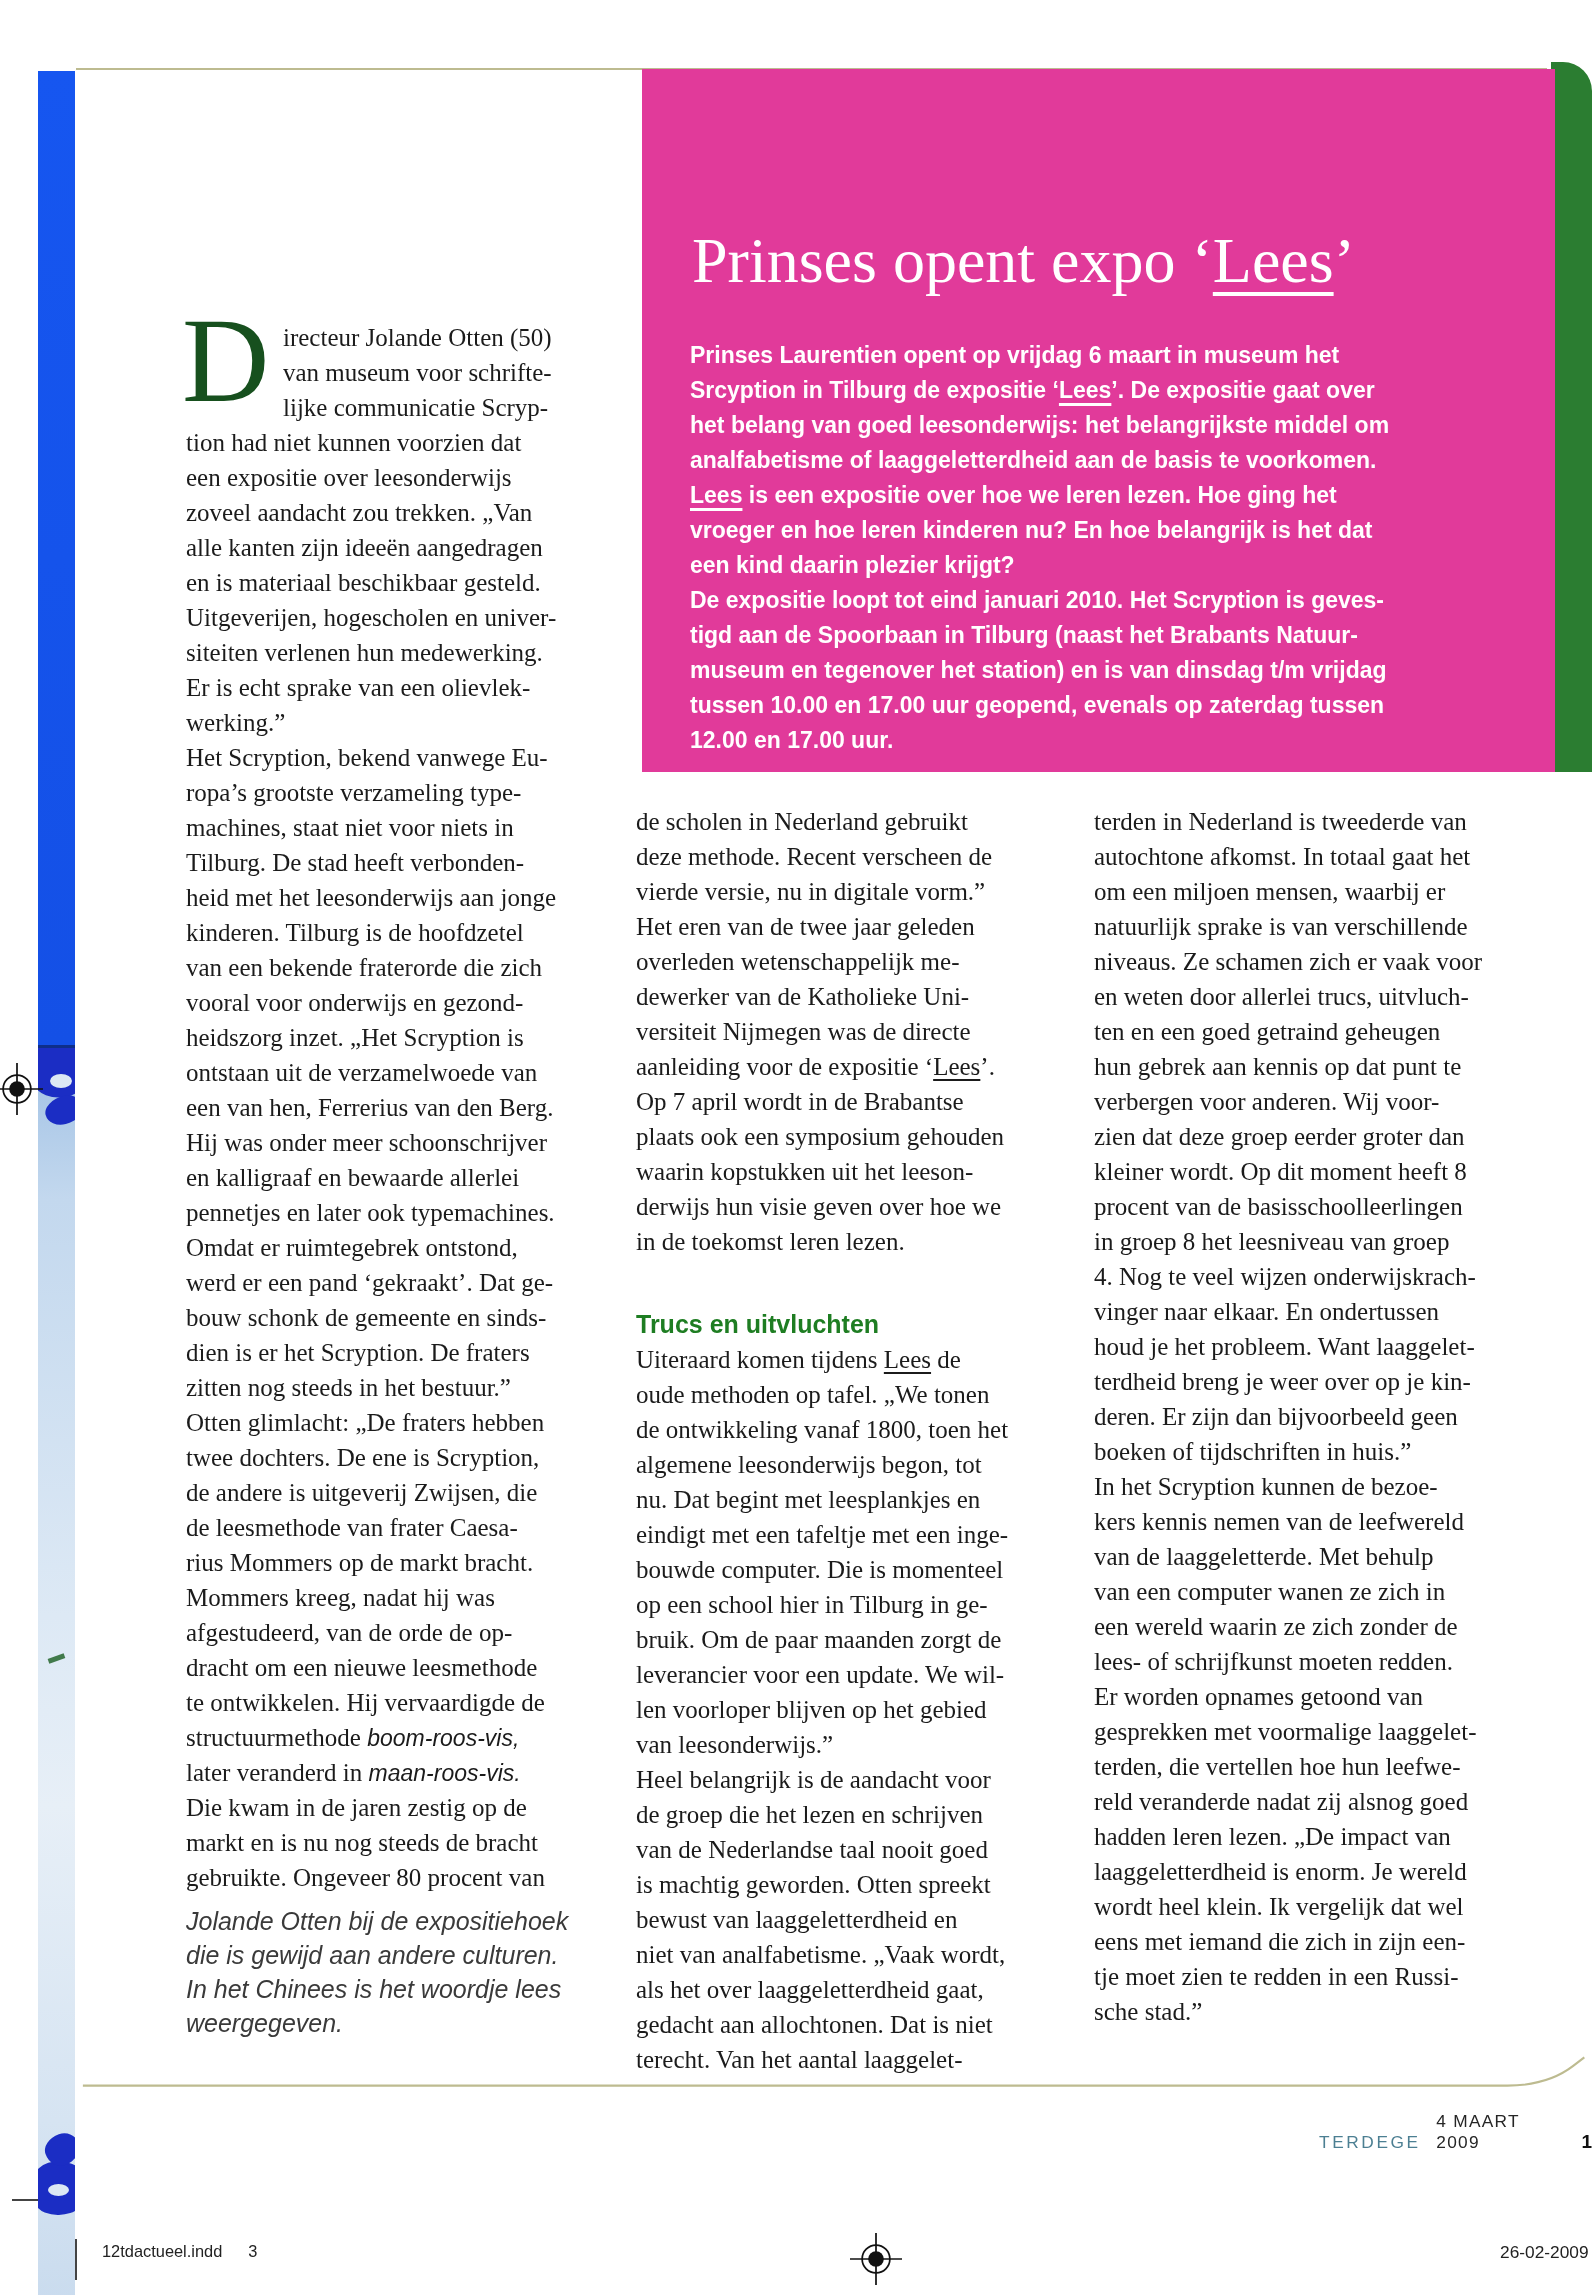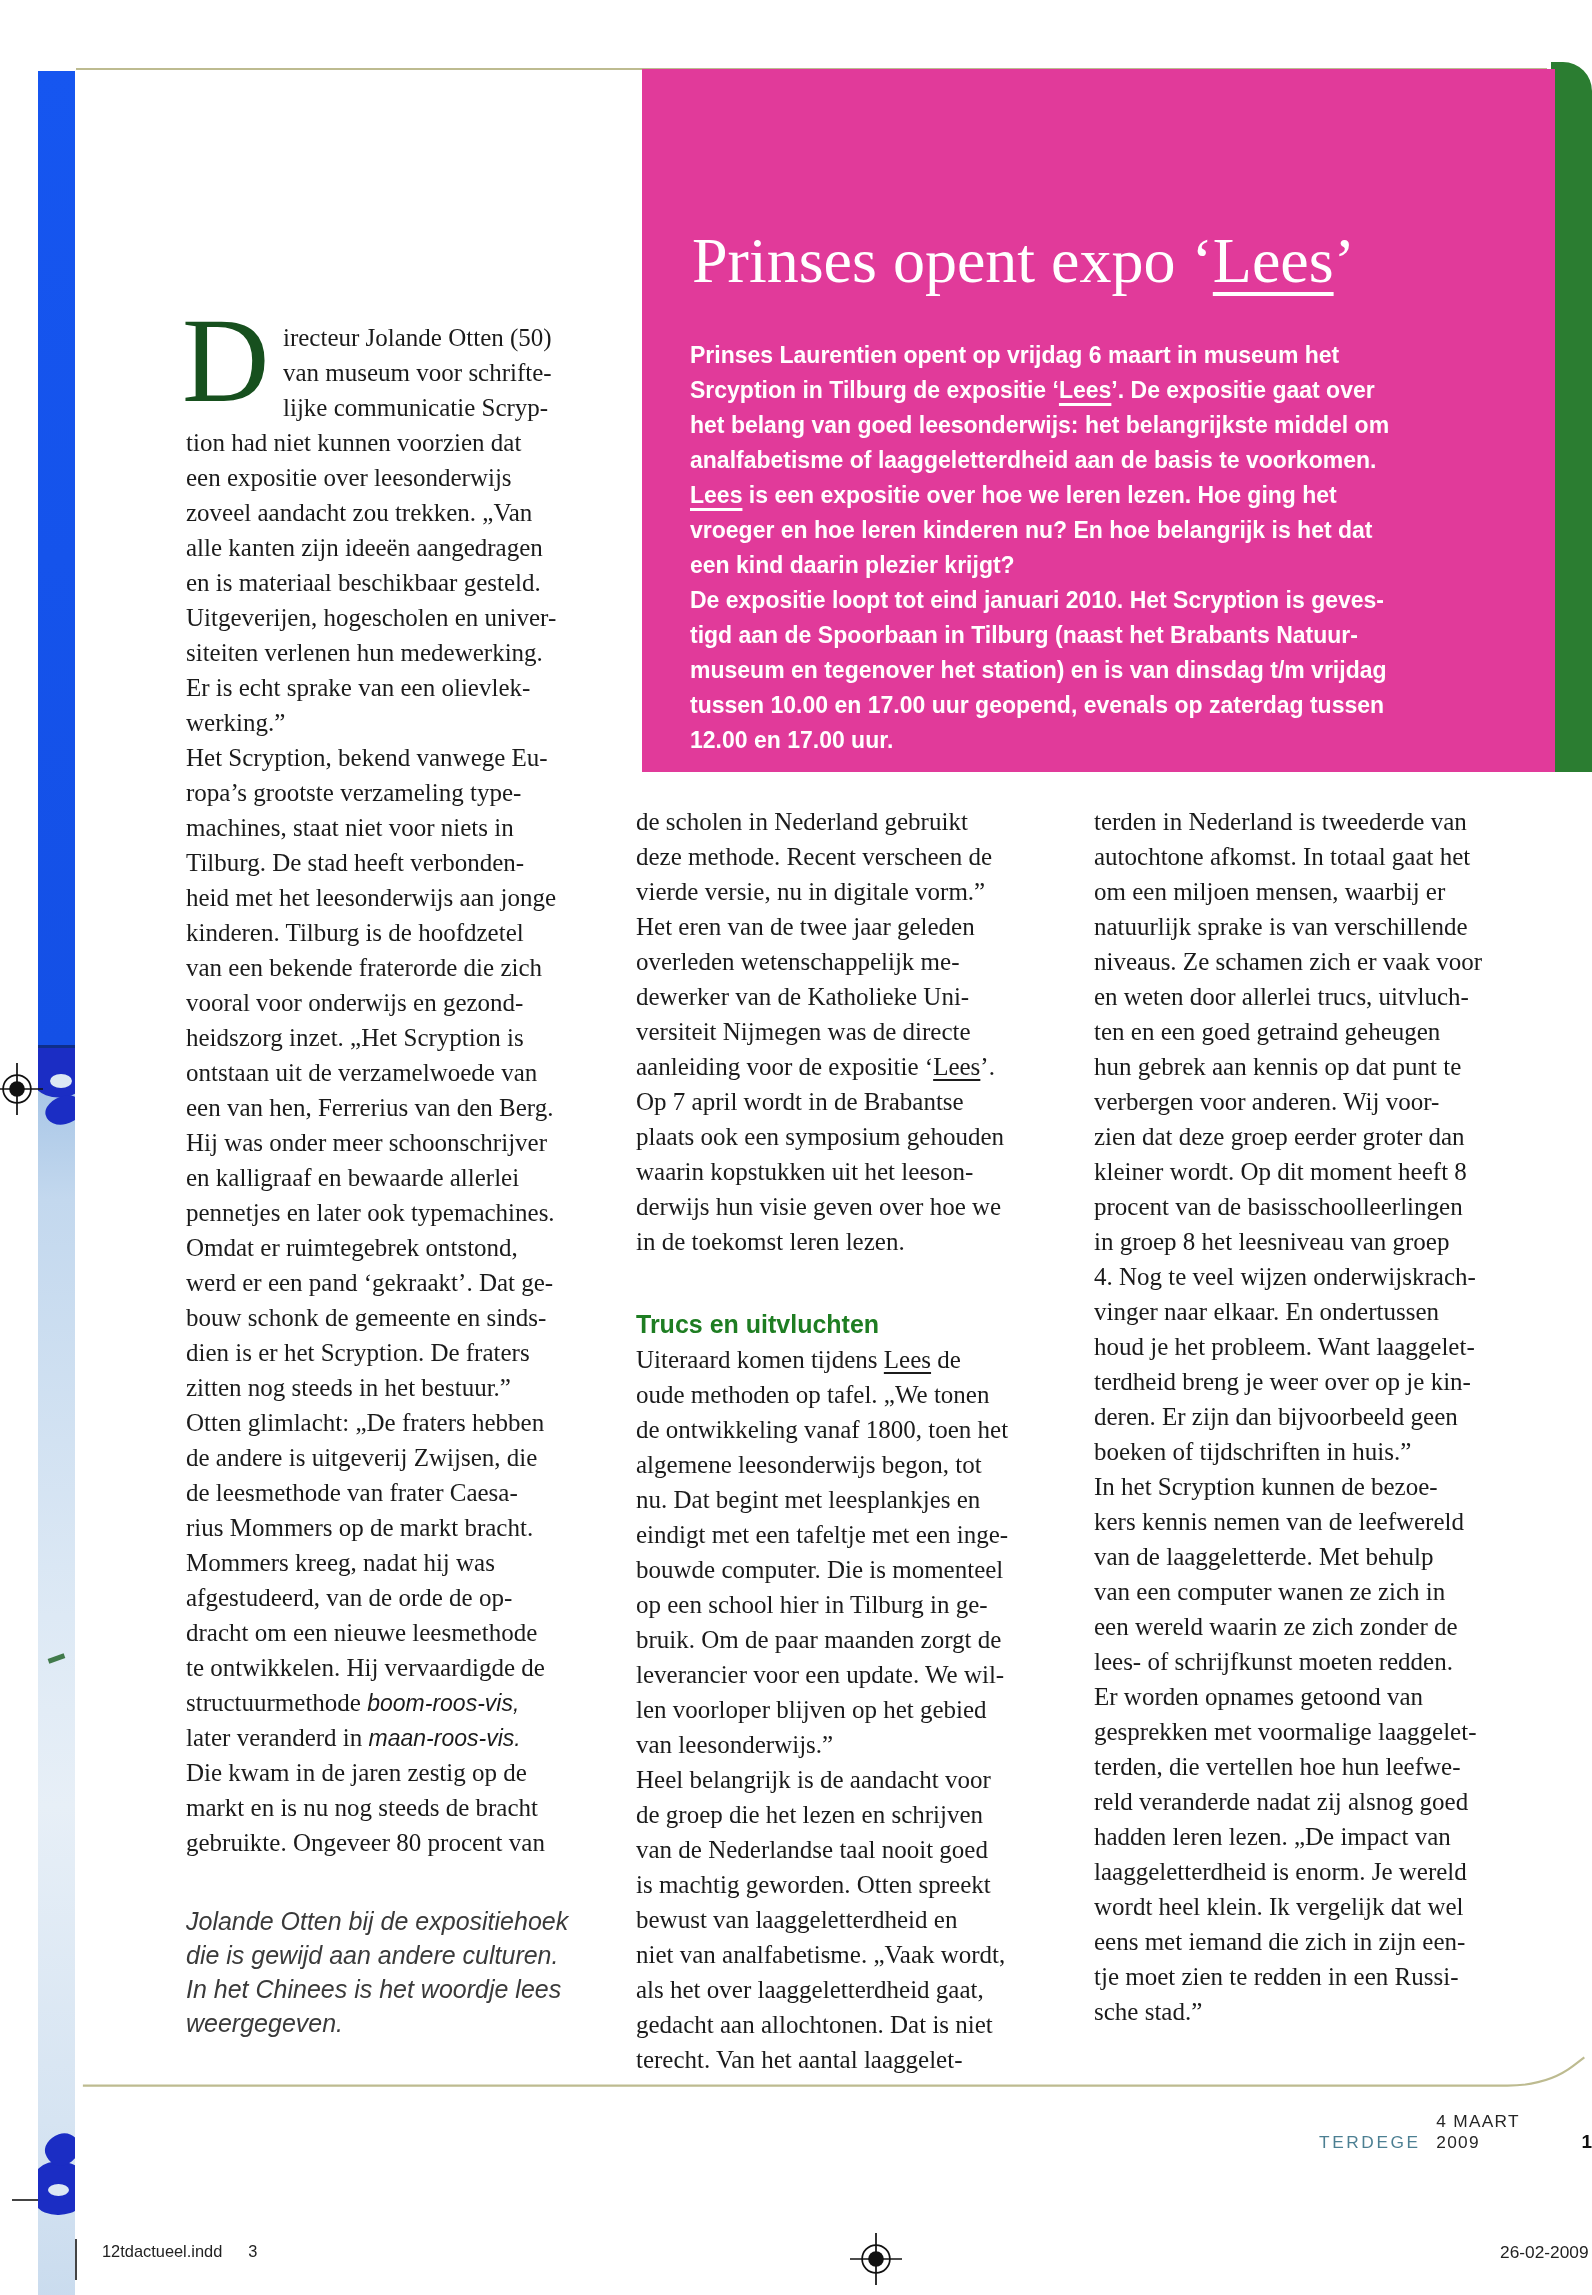--- a/index.html
+++ b/index.html
@@ -157,20 +157,21 @@
     <div class="ln"><span>een van hen, Ferrerius van den Berg.</span></div>
     <div class="ln"><span>Hij was onder meer schoonschrijver</span></div>
     <div class="ln"><span>en kalligraaf en bewaarde allerlei</span></div>
     <div class="ln"><span>pennetjes en later ook typemachines.</span></div>
     <div class="ln"><span>Omdat er ruimtegebrek ontstond,</span></div>
     <div class="ln"><span>werd er een pand ‘gekraakt’. Dat ge-</span></div>
     <div class="ln"><span>bouw schonk de gemeente en sinds-</span></div>
     <div class="ln"><span>dien is er het Scryption. De fraters</span></div>
     <div class="ln"><span>zitten nog steeds in het bestuur.”</span></div>
     <div class="ln"><span>Otten glimlacht: „De fraters hebben</span></div>
+    <div class="ln"><span>twee dochters. De ene is Scryption,</span></div>
     <div class="ln"><span>de andere is uitgeverij Zwijsen, die</span></div>
     <div class="ln"><span>de leesmethode van frater Caesa-</span></div>
     <div class="ln"><span>rius Mommers op de markt bracht.</span></div>
     <div class="ln"><span>Mommers kreeg, nadat hij was</span></div>
     <div class="ln"><span>afgestudeerd, van de orde de op-</span></div>
     <div class="ln"><span>dracht om een nieuwe leesmethode</span></div>
     <div class="ln"><span>te ontwikkelen. Hij vervaardigde de</span></div>
     <div class="ln"><span>structuurmethode </span><span class="it">boom-roos-vis,</span></div>
     <div class="ln"><span>later veranderd in </span><span class="it">maan-roos-vis.</span></div>
     <div class="ln"><span>Die kwam in de jaren zestig op de</span></div>

